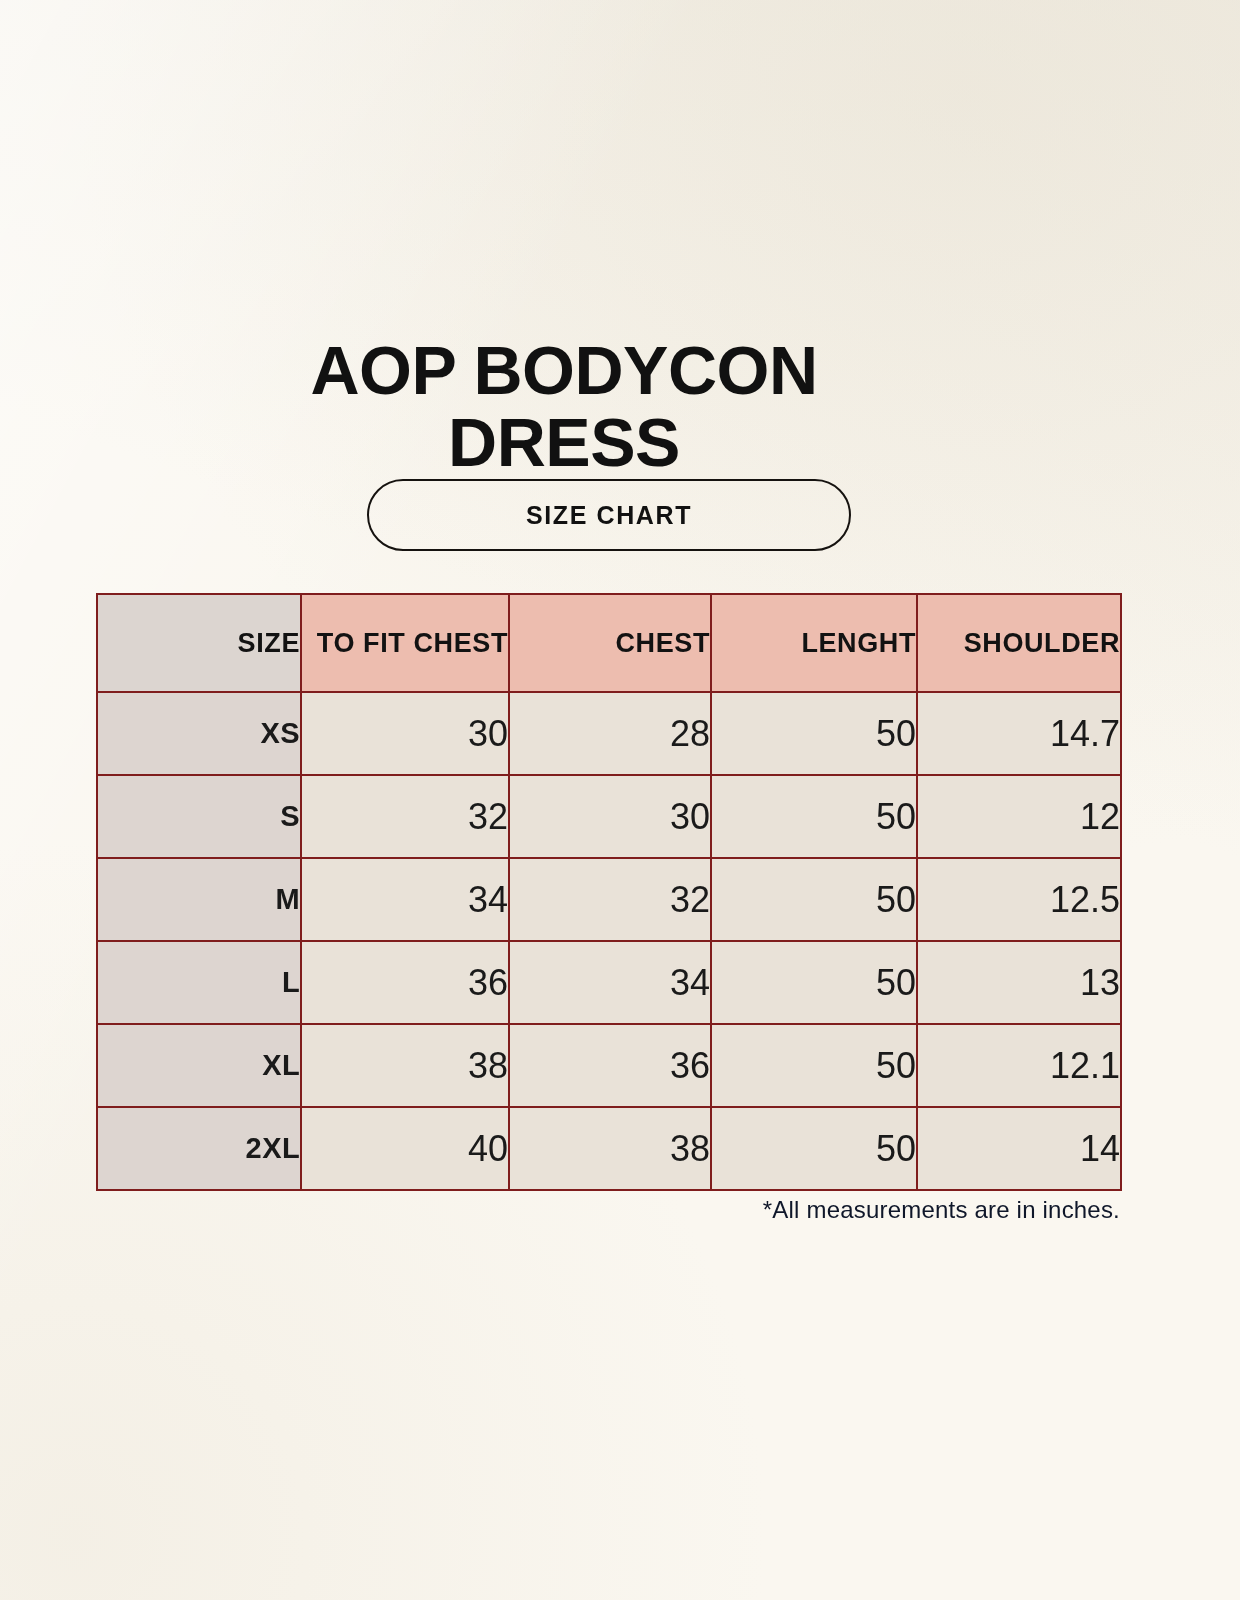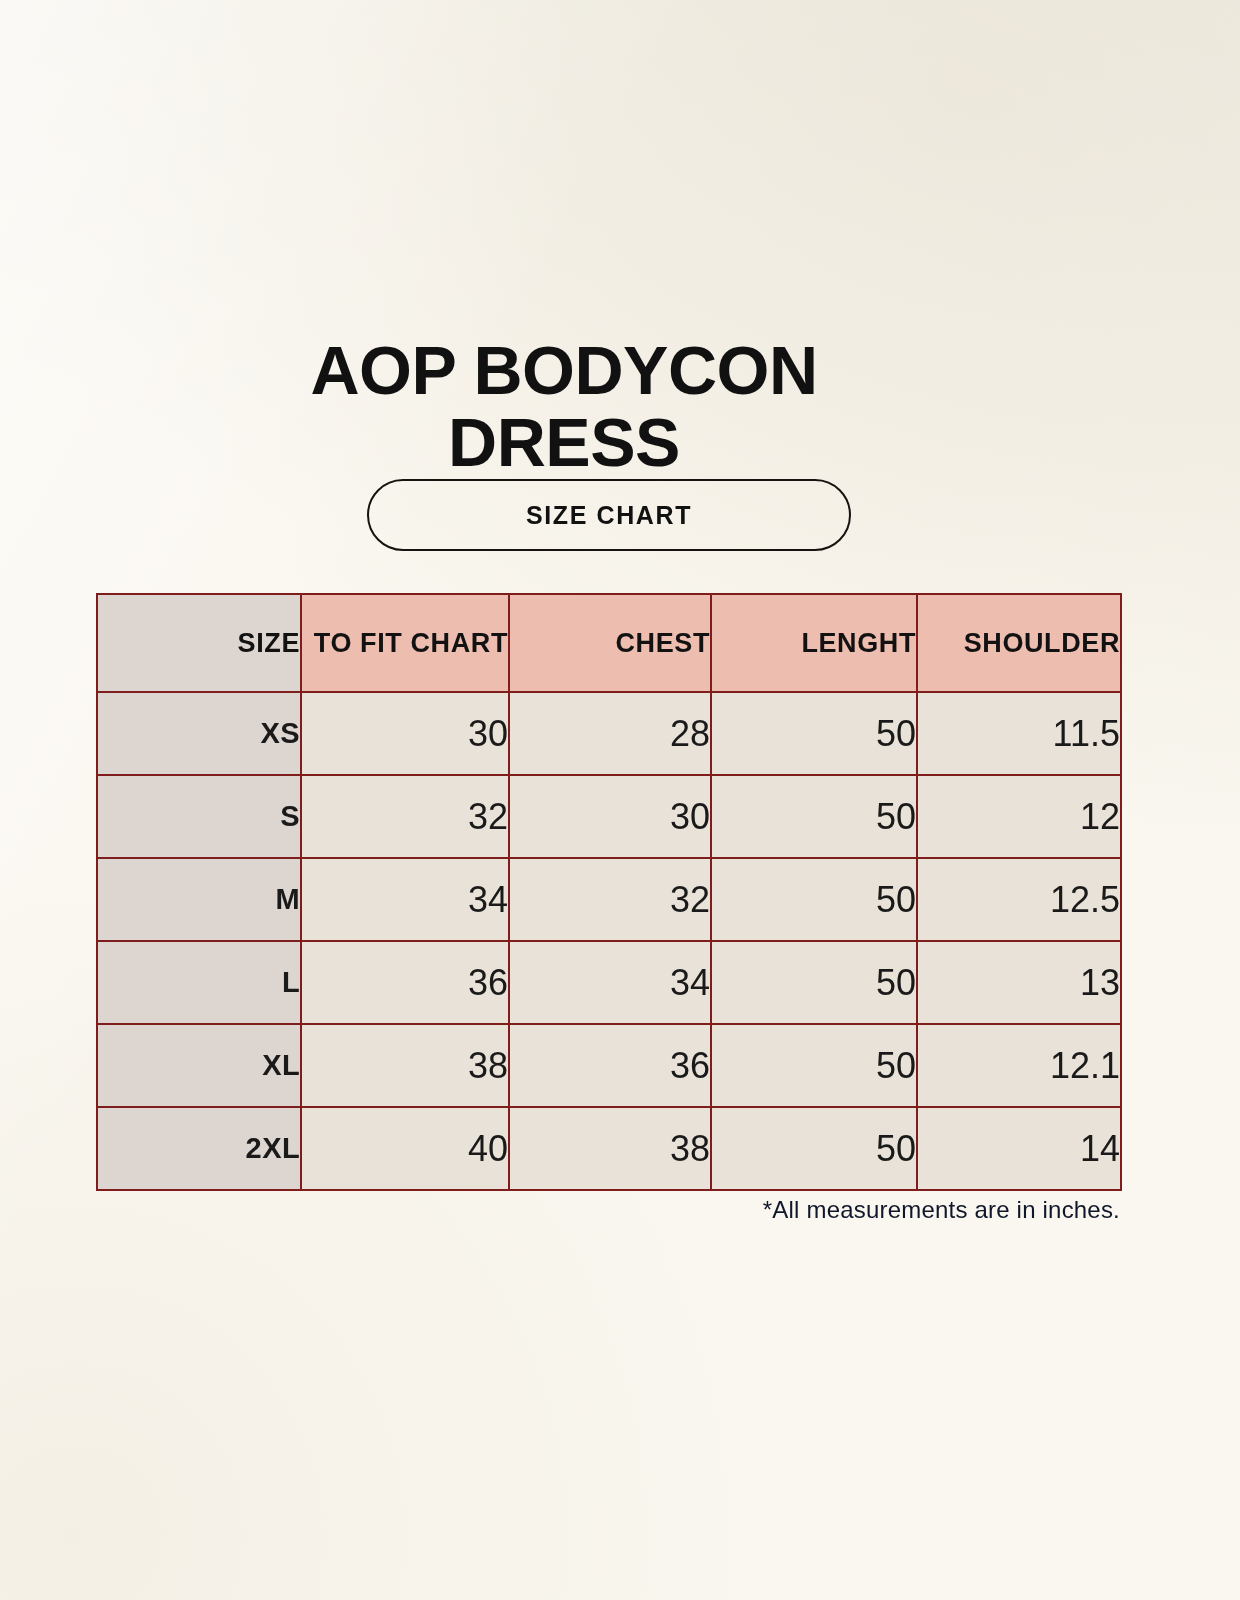--- a/index.html
+++ b/index.html
@@ -148,33 +148,33 @@
     <colgroup>
       <col class="col-size">
       <col class="col-tofit">
       <col class="col-chest">
       <col class="col-length">
       <col class="col-shoulder">
     </colgroup>
     <thead>
       <tr>
         <th class="head-size">SIZE</th>
-        <th>TO FIT CHART</th>
+        <th>TO FIT CHEST</th>
         <th>CHEST</th>
         <th>LENGHT</th>
         <th>SHOULDER</th>
       </tr>
     </thead>
     <tbody>
       <tr>
         <td class="size-cell">XS</td>
         <td>30</td>
         <td>28</td>
         <td>50</td>
-        <td>11.5</td>
+        <td>14.7</td>
       </tr>
       <tr>
         <td class="size-cell">S</td>
         <td>32</td>
         <td>30</td>
         <td>50</td>
         <td>12</td>
       </tr>
       <tr>
         <td class="size-cell">M</td>

